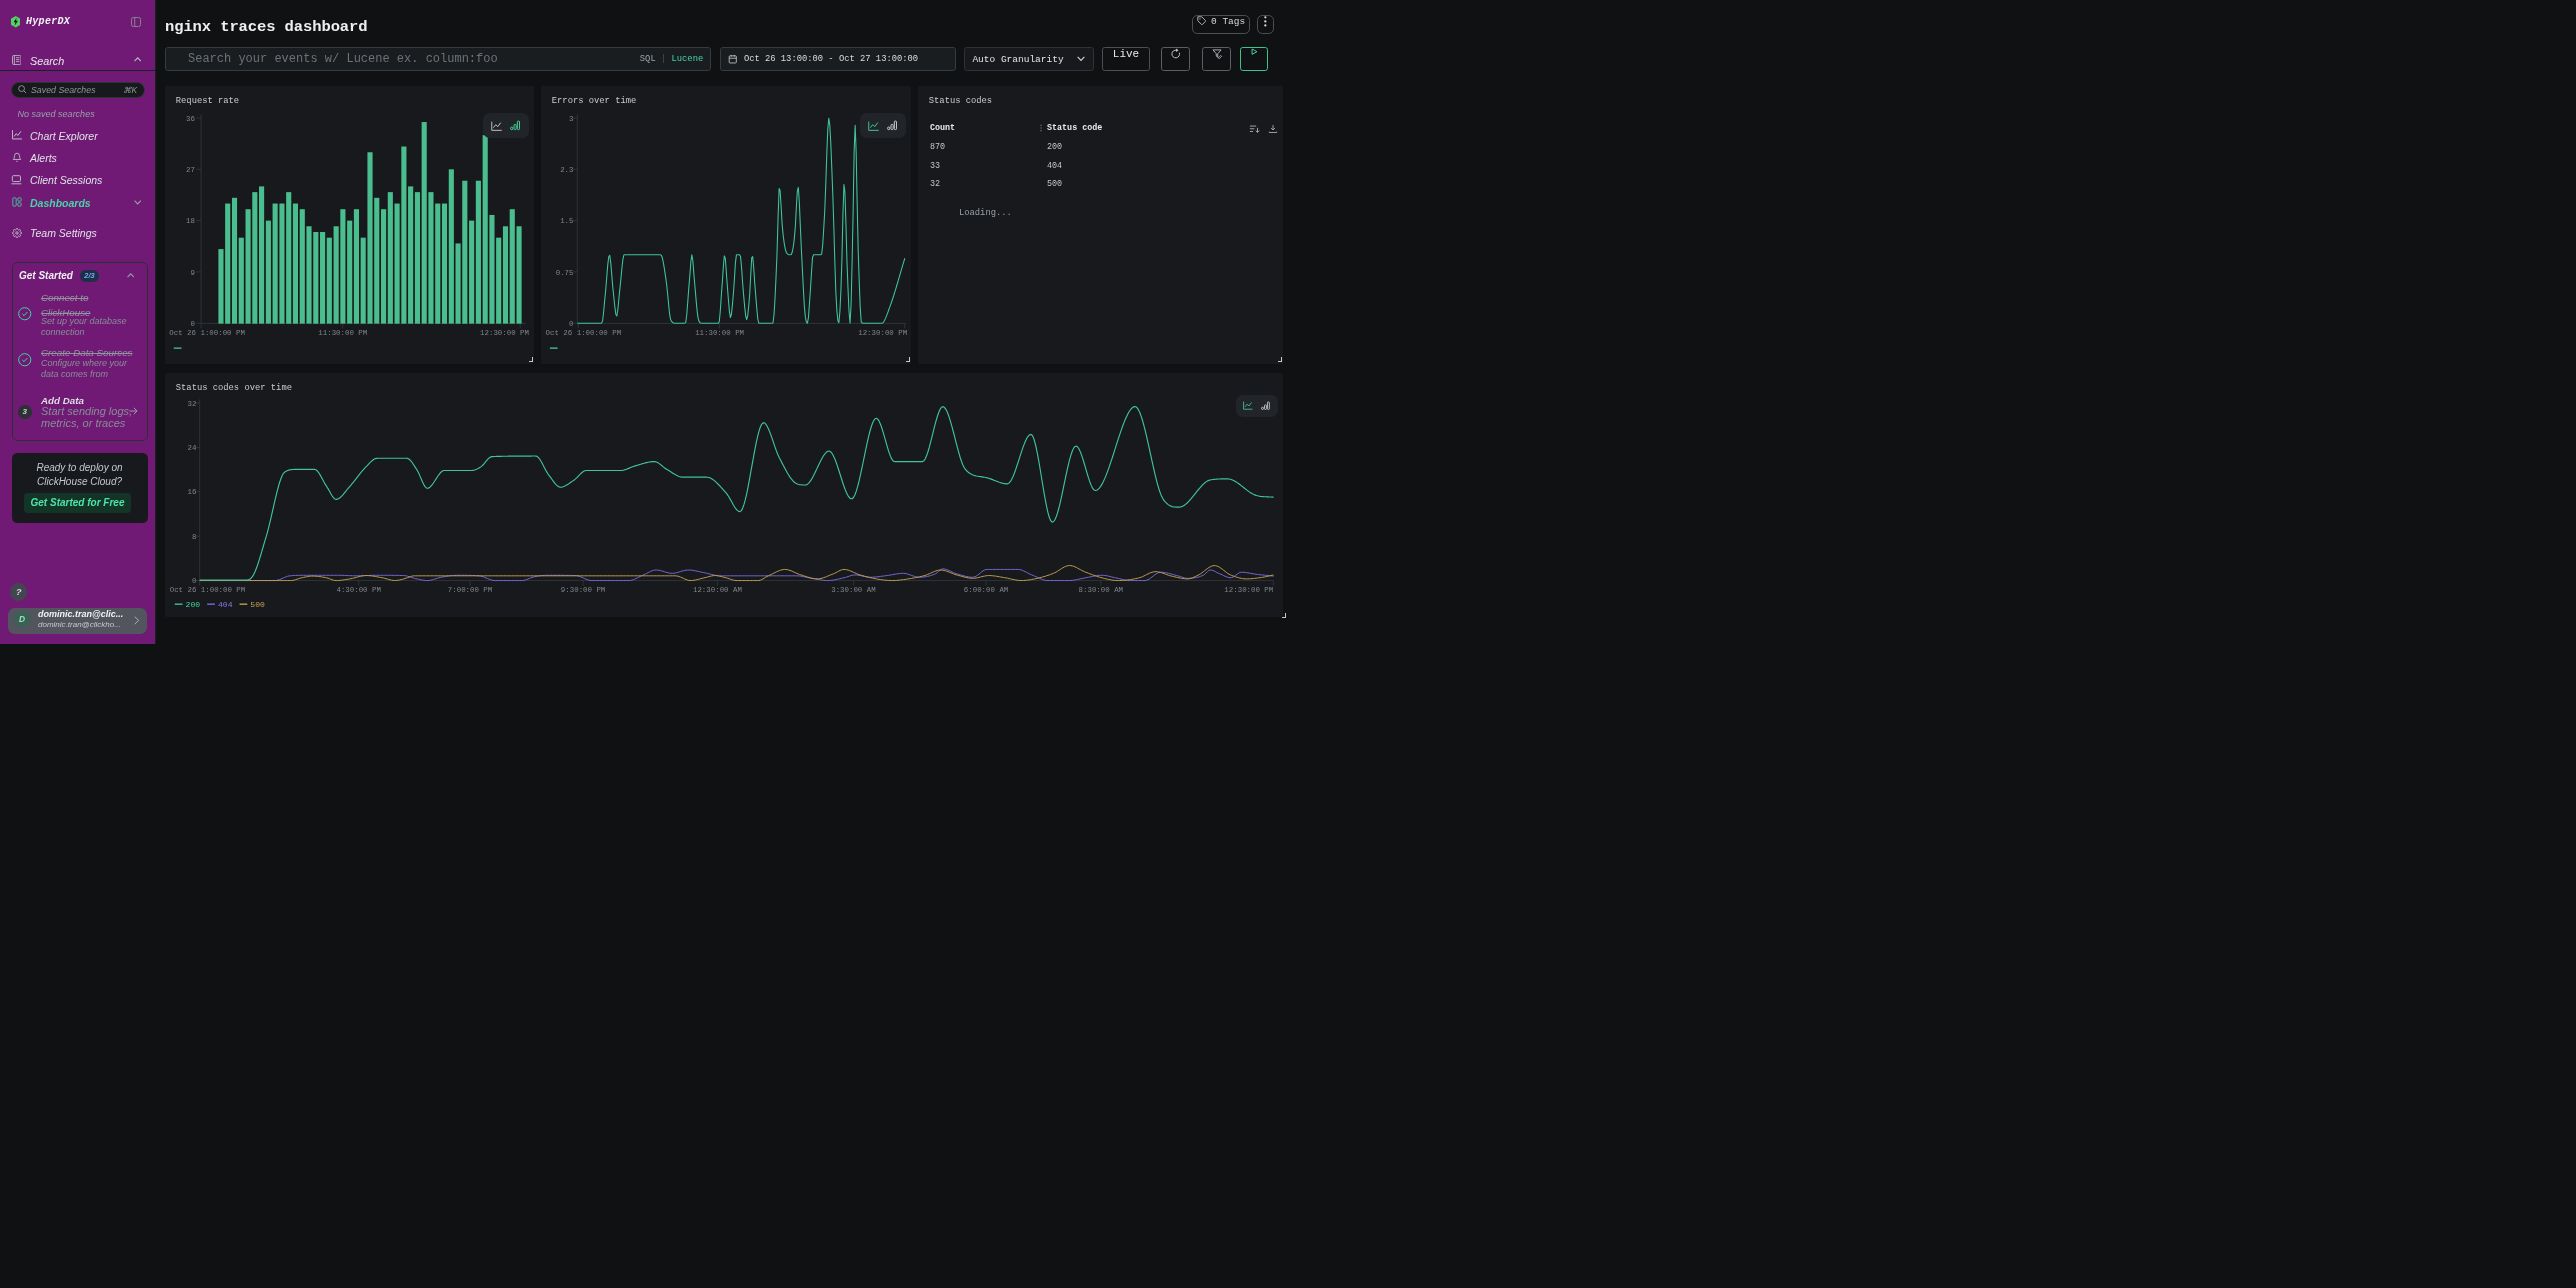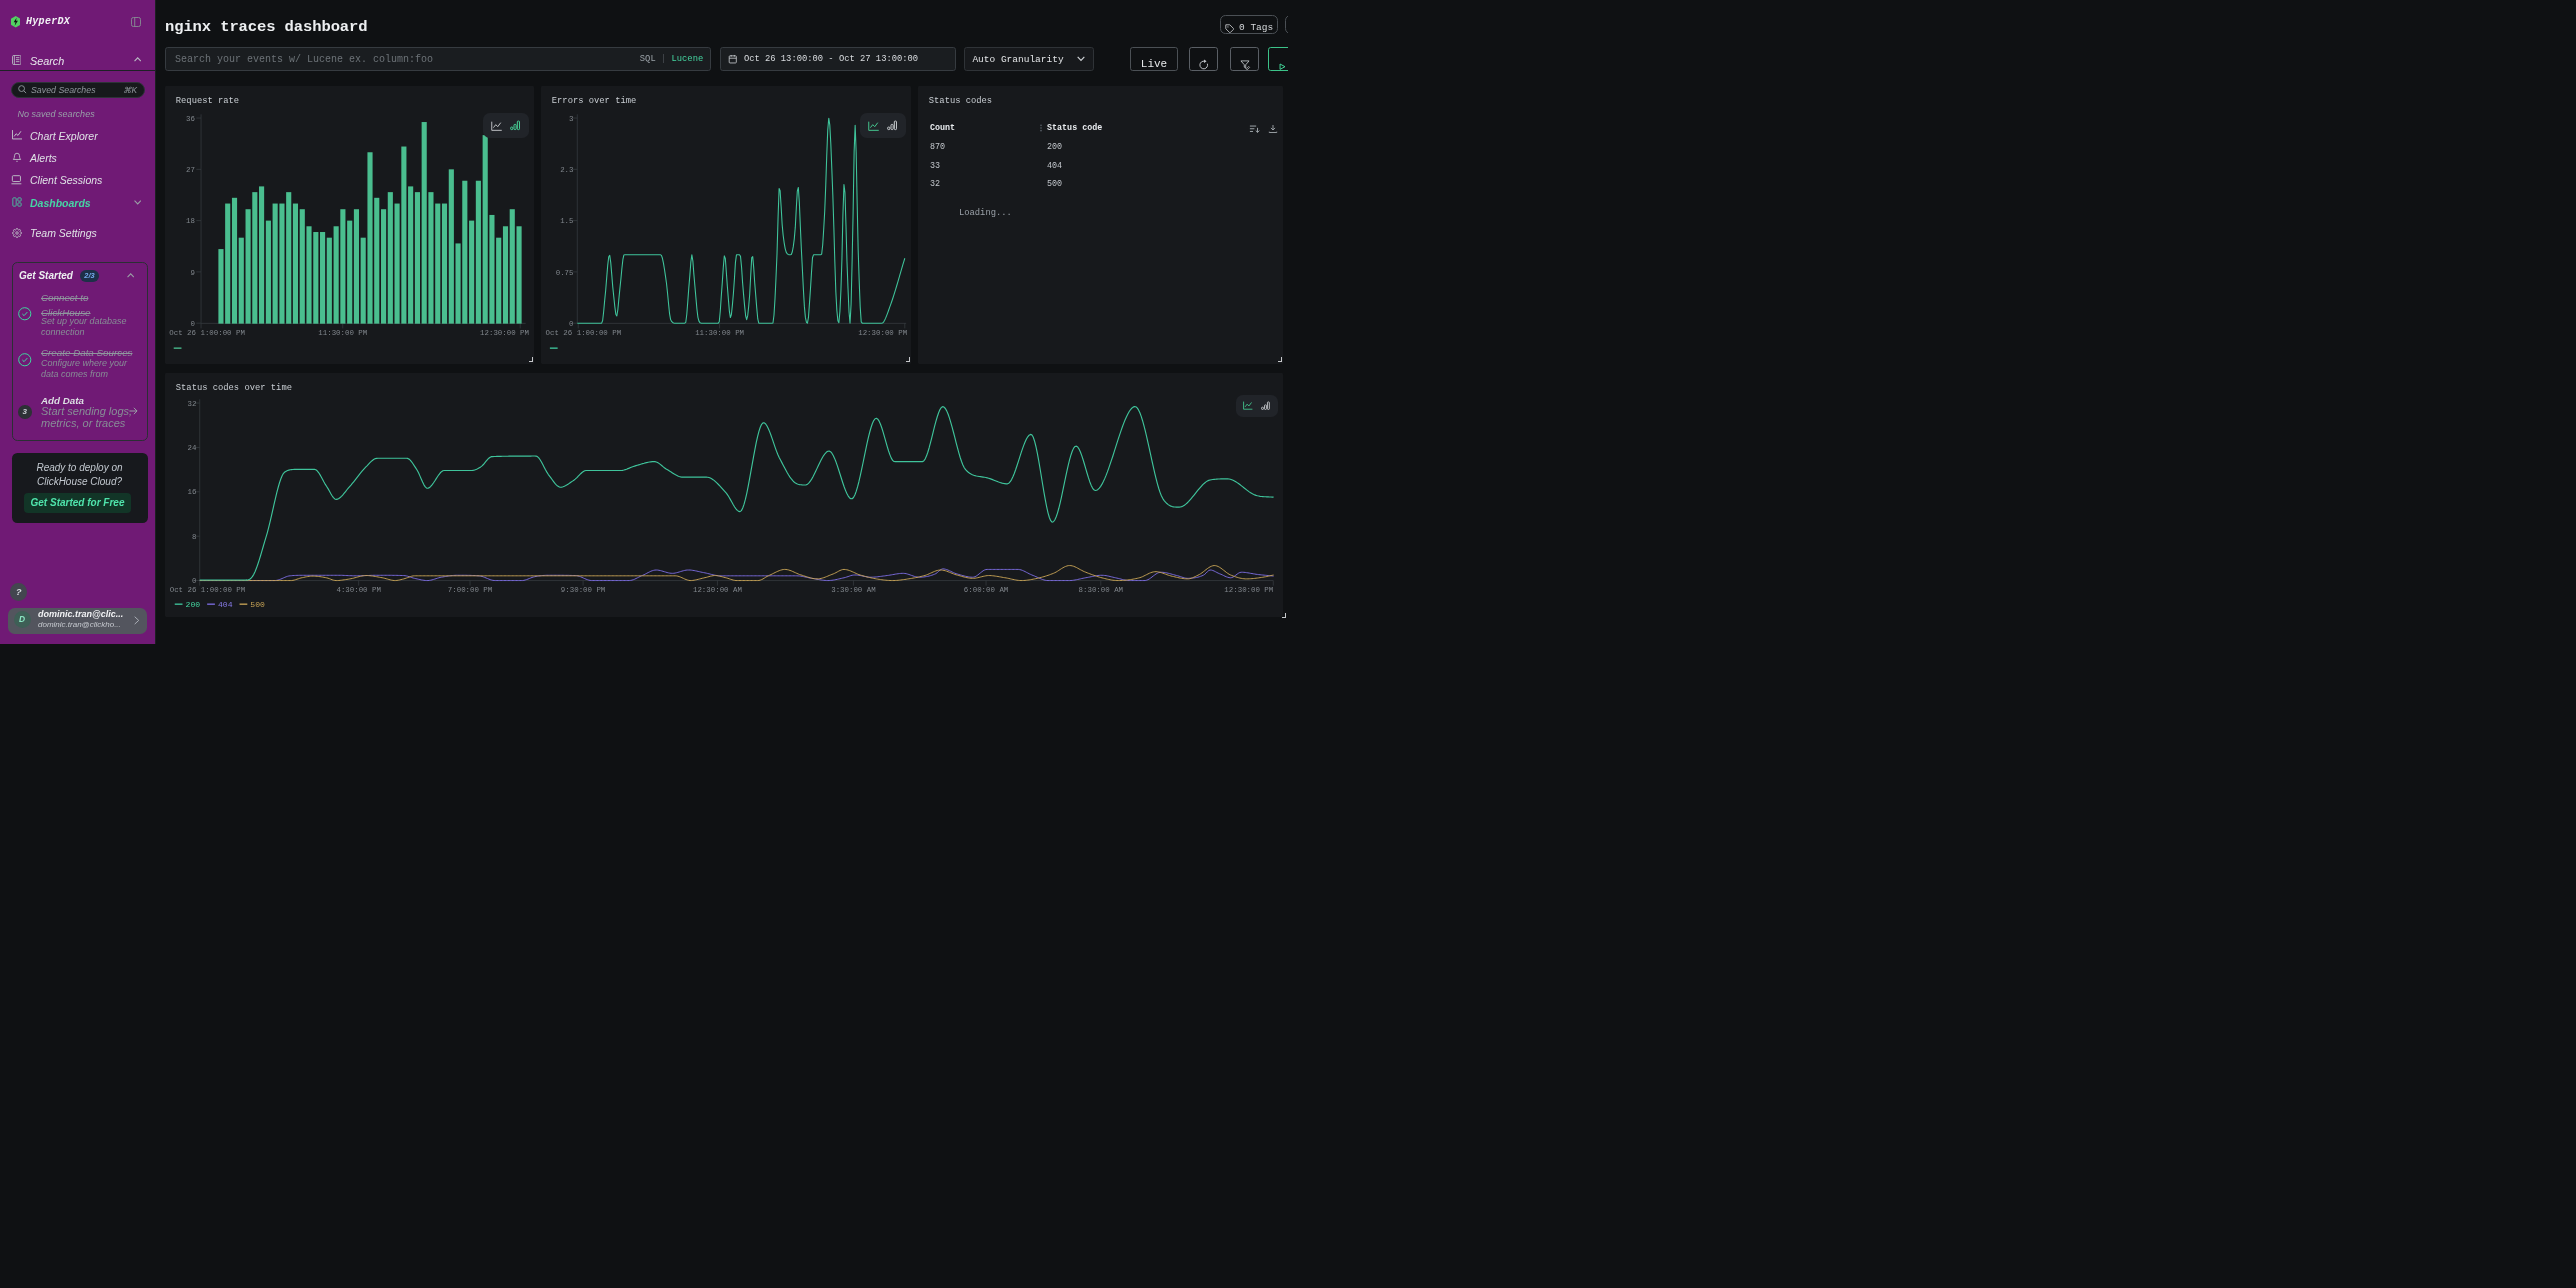--- a/index.html
+++ b/index.html
@@ -21,22 +21,22 @@
 .ptitle { position:absolute; left:10.8px; top:9.5px; font-family:"Liberation Mono",monospace;
   font-size:8.8px; color:#c9ced3; }
 .toolbar { position:absolute; display:flex; align-items:center; justify-content:space-evenly;
   background:#212429; border-radius:6.8px; width:46px; height:25px; }
 .axis { font-family:"Liberation Mono",monospace; font-size:11px; fill:#80868c; }
 .rz { position:absolute; right:0.7px; bottom:2px; width:4.7px; height:4.7px;
   border-right:1.4px solid #d9dcdf; border-bottom:1.4px solid #d9dcdf; opacity:.9; }
 
 
 .btn { position:absolute; border:0.7px solid #4b5055; border-radius:5.4px;
-  display:flex; align-items:flex-end; justify-content:center; color:#d6d9dc;
-  font-family:"Liberation Mono",monospace;margin-left:28px; }
+  display:flex; align-items:flex-start; justify-content:center; color:#d6d9dc;
+  font-family:"Liberation Mono",monospace; }
 .inp { position:absolute; background:#1a1d20; border:0.7px solid #363b40; border-radius:2.7px;
   display:flex; align-items:center; font-family:"Liberation Mono",monospace; }
 </style>
 </head>
 <body>
 <div id="root">
 
 <div id="sidebar">
 
   <svg class="abs" style="left:10.8px;top:16px" width="9.5" height="11.5" viewBox="0 0 14 17">
@@ -158,21 +158,21 @@
   </svg>0 Tags</div>
 <div class="btn" style="left:1257px;top:15px;width:17px;height:19px">
   <svg width="2.7" height="10.8" viewBox="0 0 4 16" fill="#d6d9dc">
         <circle cx="2" cy="2" r="1.7"></circle>
         <circle cx="2" cy="8" r="1.7"></circle>
         <circle cx="2" cy="14" r="1.7"></circle>
       </svg>
     </div>
 
 <div class="inp" style="left:165px;top:47px;width:546px;height:24px">
-  <div style="margin-left:9px;font-size:10px;color:#6c7277">Search your events w/ Lucene ex. column:foo</div>
+  <div style="margin-left:22px;font-size:12px;color:#6c7277">Search your events w/ Lucene ex. column:foo</div>
   <div style="position:absolute;right:6.8px;font-size:8.8px;color:#9aa1a7">SQL <span style="color:#4a5055">|</span> <span style="color:#45d6a1">Lucene</span></div>
 </div>
 <div class="inp" style="left:720px;top:47px;width:236px;height:24px">
   <svg style="margin-left:7.4px" width="9.5" height="10" viewBox="0 0 24 24" fill="none" stroke="#cfd3d7" stroke-width="2">
     <rect x="3" y="4" width="18" height="18" rx="2"></rect>
         <line x1="3" y1="10" x2="21" y2="10"></line>
         <line x1="8" y1="2" x2="8" y2="6"></line>
         <line x1="16" y1="2" x2="16" y2="6"></line>
   </svg>
   <div style="margin-left:6px;font-size:8.8px;color:#d9dcdf">Oct 26 13:00:00 - Oct 27 13:00:00</div>

